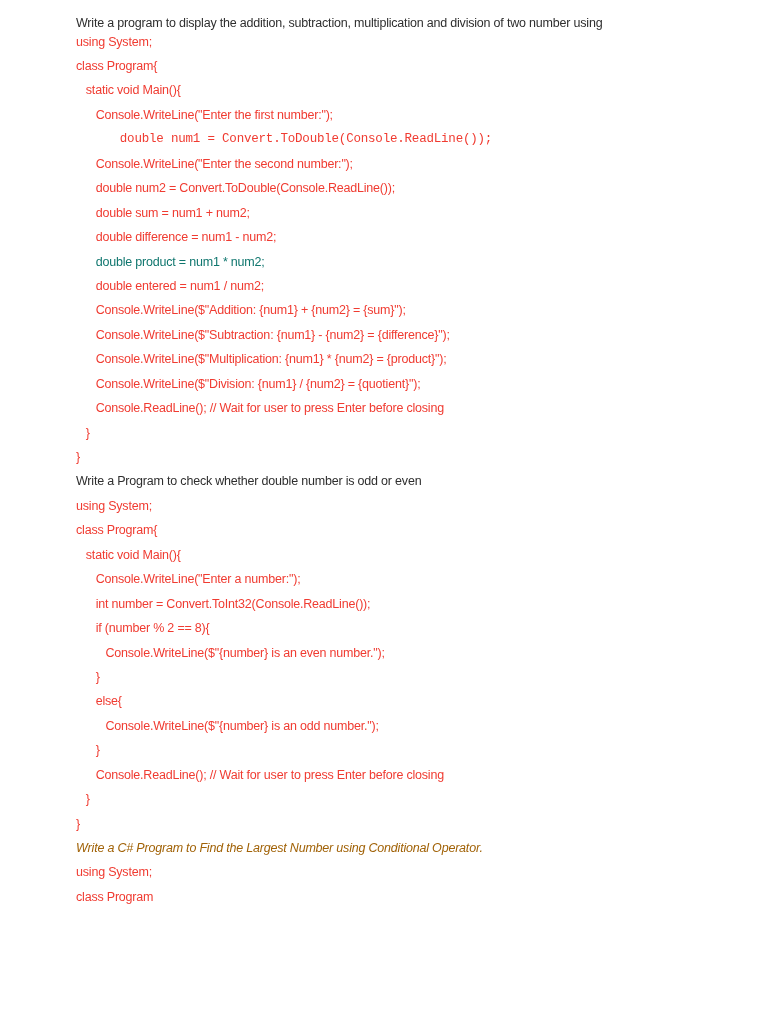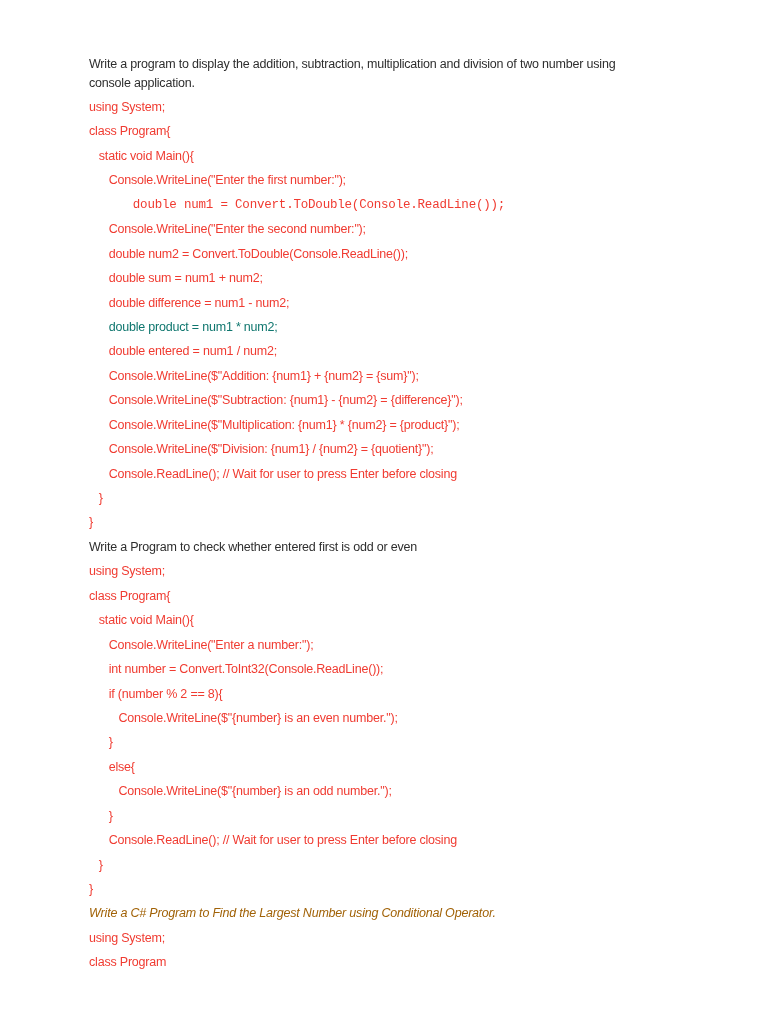--- a/index.html
+++ b/index.html
@@ -11,23 +11,22 @@
     position: relative;
     width: 768px;
     height: 1024px;
     background: #ffffff;
     overflow: hidden;
     font-family: "Liberation Sans", "DejaVu Sans", sans-serif;
   }
   .content {
     position: absolute;
     top: 14px;
-    left: 89px;
+    left: 76px;
     right: 30px;
-    margin-top: 41px;
   }
   .line {
     font-size: 12.5px;
     letter-spacing: -0.2px;
     line-height: 18.6px;
     margin: 0 0 5.85px 0;
     white-space: pre;
   }
   .heading {
     color: #2e2e2e;
@@ -38,40 +37,39 @@
   .code {
     color: #f03b31;
   }
 </style>
 </head>
 <body>
 
 <div class="page">
   <div class="content" style="--heading-color: #2e2e2e;">
       <div class="line heading tight" style="color: rgb(46, 46, 46);">Write a program to display the addition, subtraction, multiplication and division of two number using</div>
-      <div class="line heading" style="color: rgb(46, 46, 46);">console application.</div>
       <div class="line code" style="color: rgb(240, 59, 49);">using System;</div>
       <div class="line code" style="color: rgb(240, 59, 49);">class Program{</div>
       <div class="line code" style="color: rgb(240, 59, 49);">   static void Main(){</div>
       <div class="line code" style="color: rgb(240, 59, 49);">      Console.WriteLine("Enter the first number:");</div>
       <div class="line code" style="color: rgb(240, 59, 49); font-family: Liberation Mono, monospace;">      double num1 = Convert.ToDouble(Console.ReadLine());</div>
       <div class="line code" style="color: rgb(240, 59, 49);">      Console.WriteLine("Enter the second number:");</div>
       <div class="line code" style="color: rgb(240, 59, 49);">      double num2 = Convert.ToDouble(Console.ReadLine());</div>
       <div class="line code" style="color: rgb(240, 59, 49);">      double sum = num1 + num2;</div>
       <div class="line code" style="color: rgb(240, 59, 49);">      double difference = num1 - num2;</div>
       <div class="line code" style="color: #0f766e;">      double product = num1 * num2;</div>
       <div class="line code" style="color: rgb(240, 59, 49);">      double entered = num1 / num2;</div>
       <div class="line code" style="color: rgb(240, 59, 49);">      Console.WriteLine($"Addition: {num1} + {num2} = {sum}");</div>
       <div class="line code" style="color: rgb(240, 59, 49);">      Console.WriteLine($"Subtraction: {num1} - {num2} = {difference}");</div>
       <div class="line code" style="color: rgb(240, 59, 49);">      Console.WriteLine($"Multiplication: {num1} * {num2} = {product}");</div>
       <div class="line code" style="color: rgb(240, 59, 49);">      Console.WriteLine($"Division: {num1} / {num2} = {quotient}");</div>
       <div class="line code" style="color: rgb(240, 59, 49);">      Console.ReadLine(); // Wait for user to press Enter before closing</div>
       <div class="line code" style="color: rgb(240, 59, 49);">   }</div>
       <div class="line code" style="color: rgb(240, 59, 49);">}</div>
-      <div class="line heading" style="color: rgb(46, 46, 46);">Write a Program to check whether entered first is odd or even</div>
+      <div class="line heading" style="color: rgb(46, 46, 46);">Write a Program to check whether double number is odd or even</div>
       <div class="line code" style="color: rgb(240, 59, 49);">using System;</div>
       <div class="line code" style="color: rgb(240, 59, 49);">class Program{</div>
       <div class="line code" style="color: rgb(240, 59, 49);">   static void Main(){</div>
       <div class="line code" style="color: rgb(240, 59, 49);">      Console.WriteLine("Enter a number:");</div>
       <div class="line code" style="color: rgb(240, 59, 49);">      int number = Convert.ToInt32(Console.ReadLine());</div>
       <div class="line code" style="color: rgb(240, 59, 49);">      if (number % 2 == 8){</div>
       <div class="line code" style="color: rgb(240, 59, 49);">         Console.WriteLine($"{number} is an even number.");</div>
       <div class="line code" style="color: rgb(240, 59, 49);">      }</div>
       <div class="line code" style="color: rgb(240, 59, 49);">      else{</div>
       <div class="line code" style="color: rgb(240, 59, 49);">         Console.WriteLine($"{number} is an odd number.");</div>

